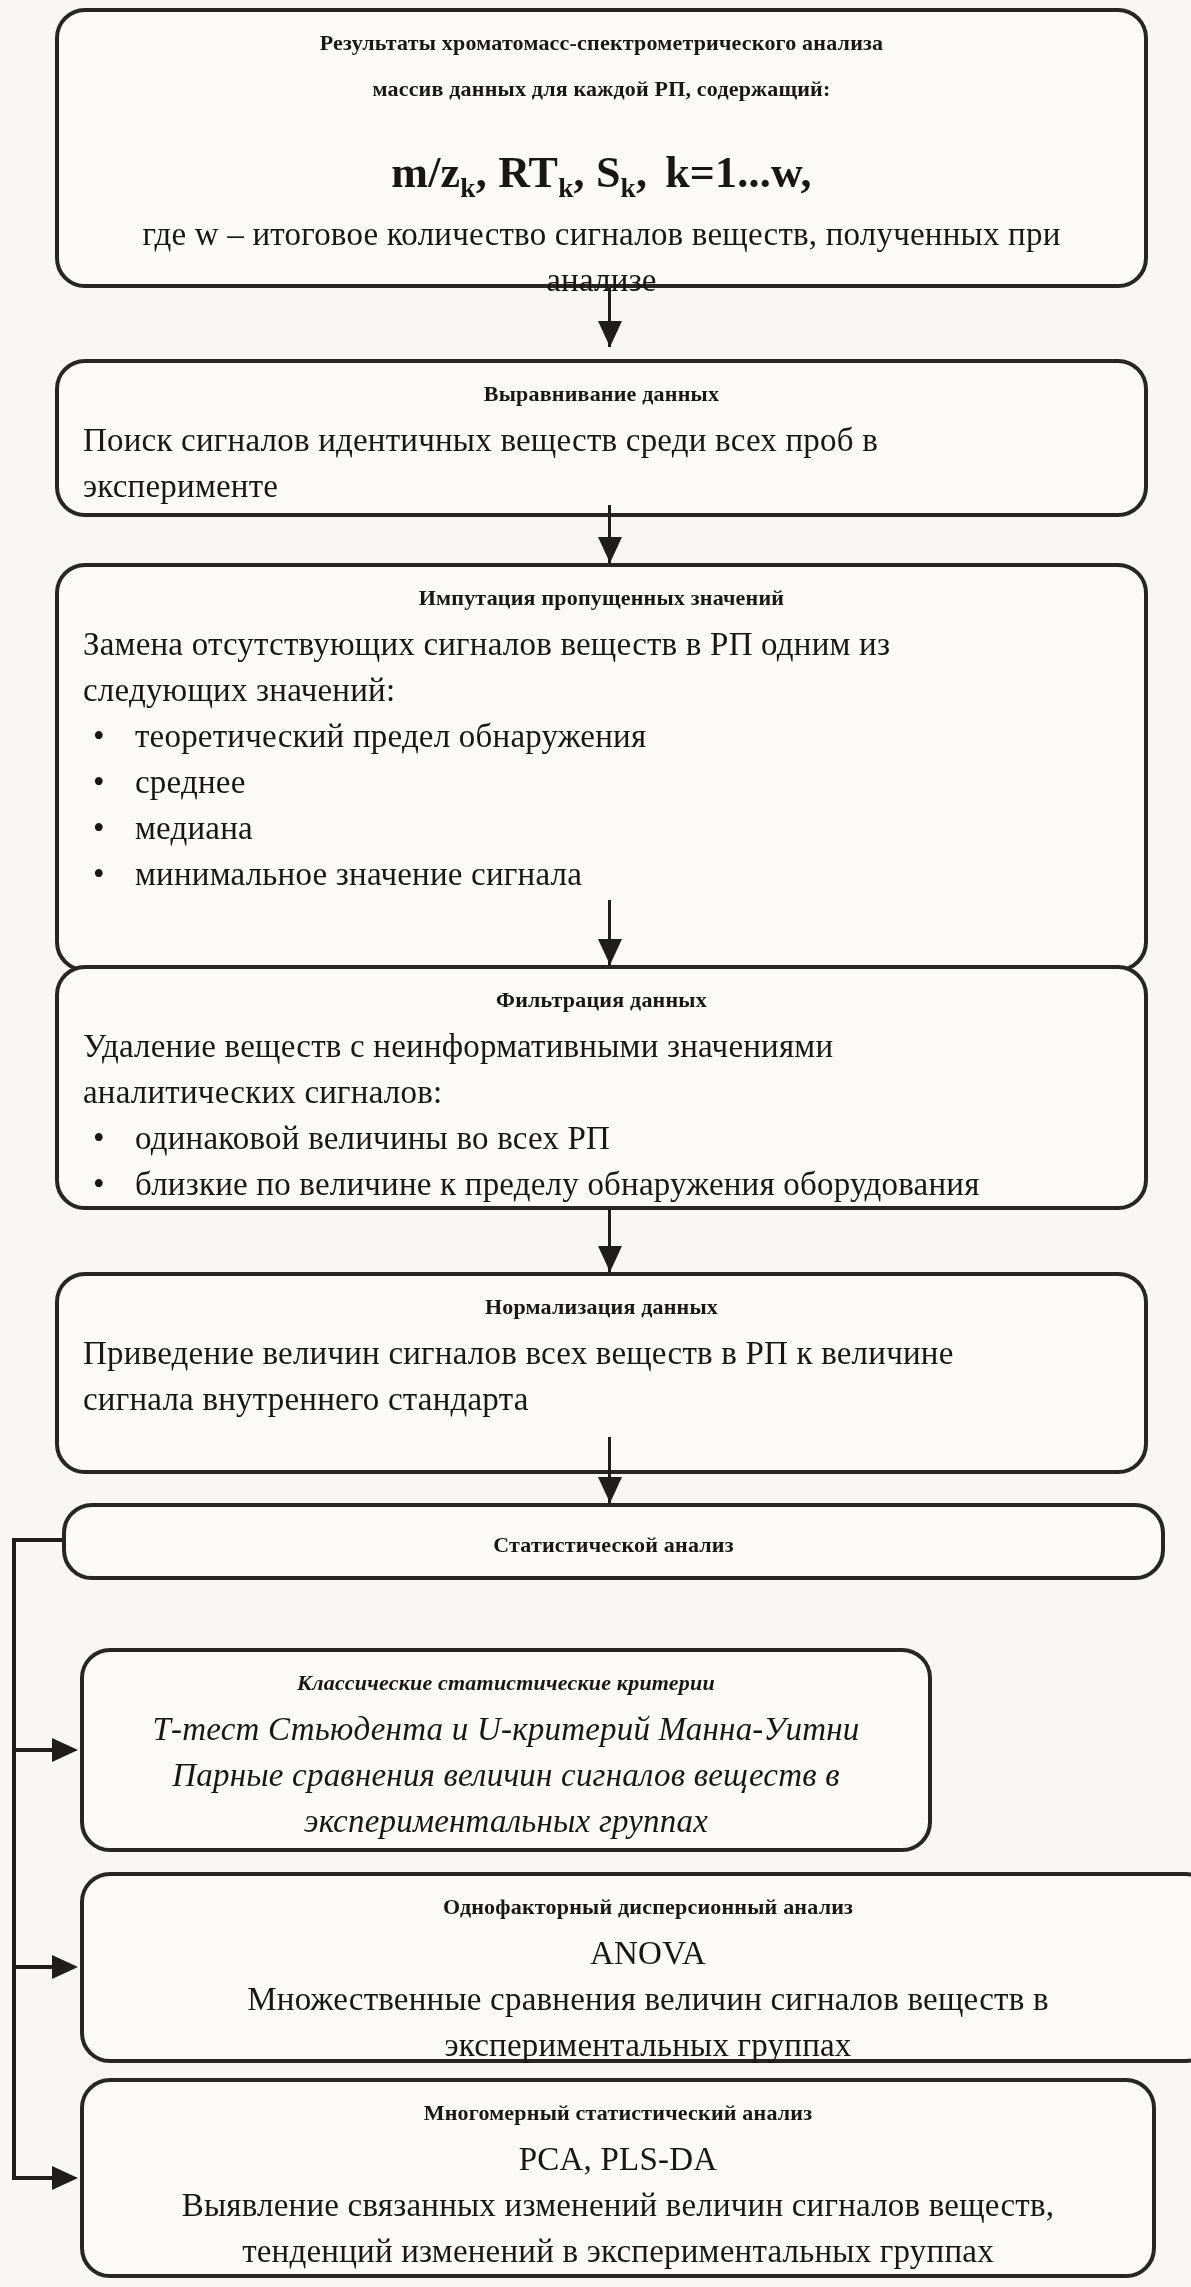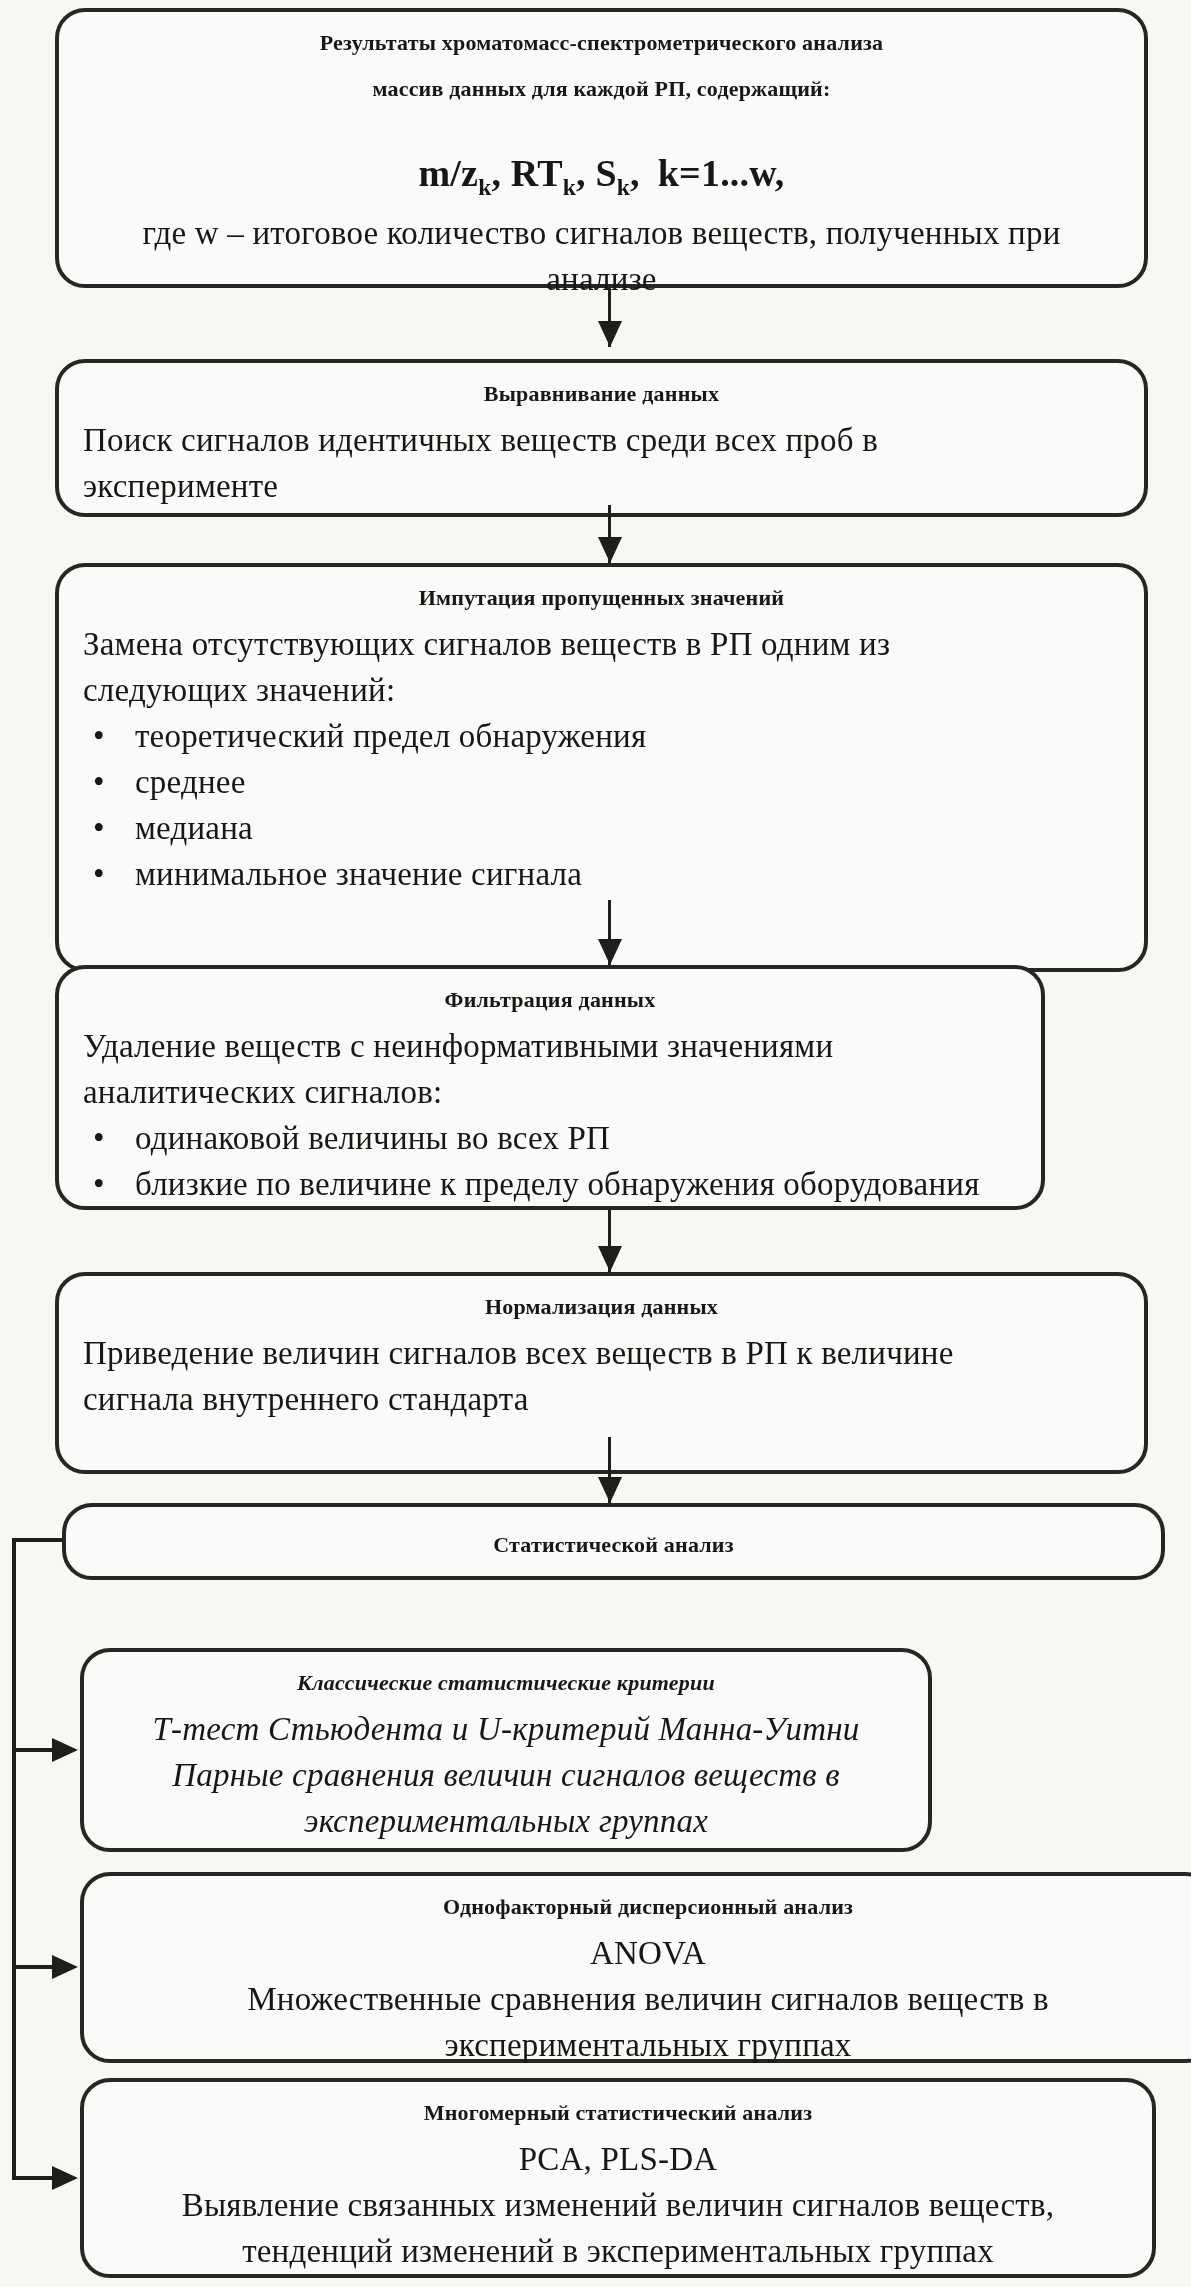--- a/index.html
+++ b/index.html
@@ -19,32 +19,32 @@
     border-radius:30px;
     padding:8px 24px;
     font-size:33px;
     line-height:46px;
     letter-spacing:0.2px;
   }
   .line { white-space:nowrap; }
   .t { font-weight:bold; font-size:22px; }
   .c { text-align:center; }
   .gap { height:38px; }
-  .formula { font-weight:bold; font-size:38px; }
+  .formula { font-weight:bold; font-size:44px; }
   .formula sub { font-size:0.62em; }
   .kpart { margin-left:18px; }
   .bullet { display:flex; }
   .b-glyph { width:52px; padding-left:10px; box-sizing:border-box; flex:none; }
   .b-text { flex:1; white-space:nowrap; }
   .center-one { display:flex; align-items:flex-end; justify-content:center; }
 
   .b1 { left:55px;  top:8px;    width:1093px; height:280px; }
   .b2 { left:55px;  top:347px;  width:1093px; height:158px;margin-top:12px; }
   .b3 { left:55px;  top:563px;  width:1093px; height:409px; }
-  .b4 { left:55px;  top:965px;  width:990px; height:245px; }
+  .b4 { left:55px;  top:965px;  width:1093px; height:245px; }
   .b5 { left:55px;  top:1272px; width:1093px; height:202px; }
   .b6 { left:62px;  top:1503px; width:1103px; height:77px;  }
   .b7 { left:80px;  top:1648px; width:852px; height:204px;font-style:italic; }
   .b8 { left:80px;  top:1872px; width:1136px; height:191px; }
   .b9 { left:80px;  top:2078px; width:1076px; height:200px; }
 
   .flow-arrow {
     position:absolute; left:608px; width:3px; background:#1f1e1c;
   }
   .flow-arrow::after {

